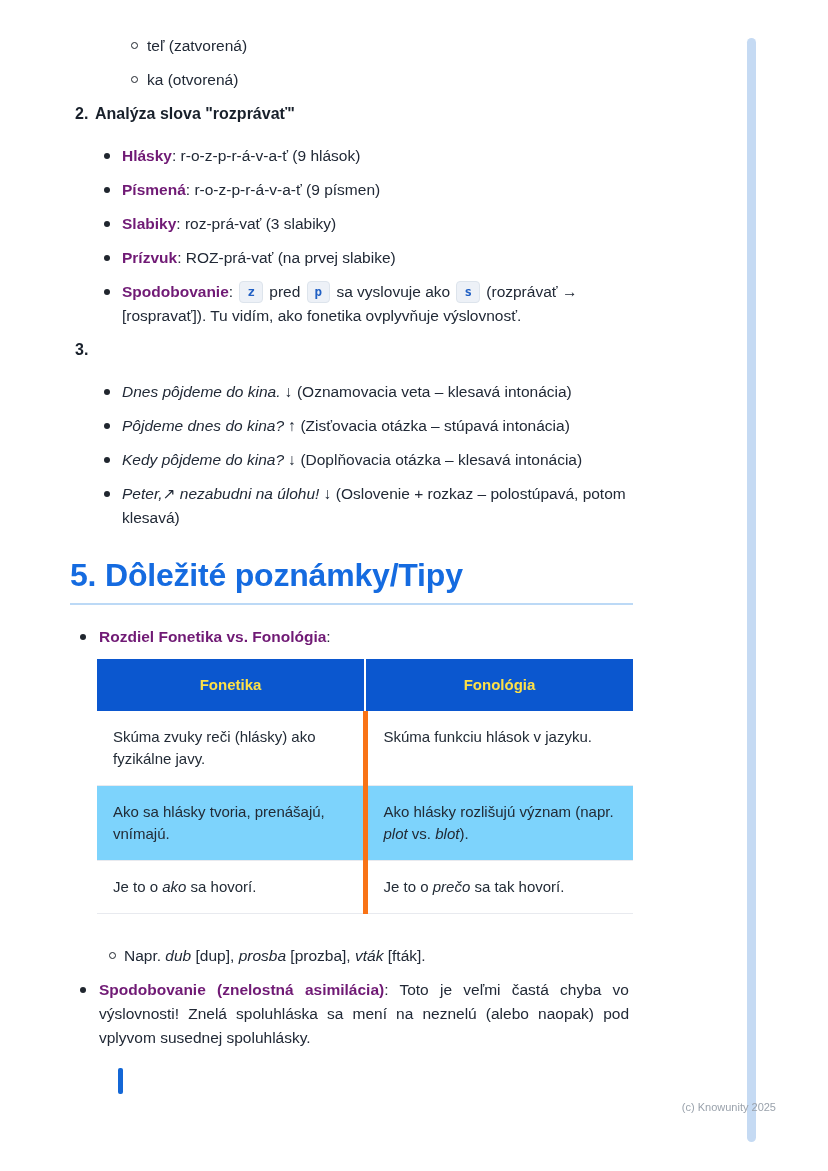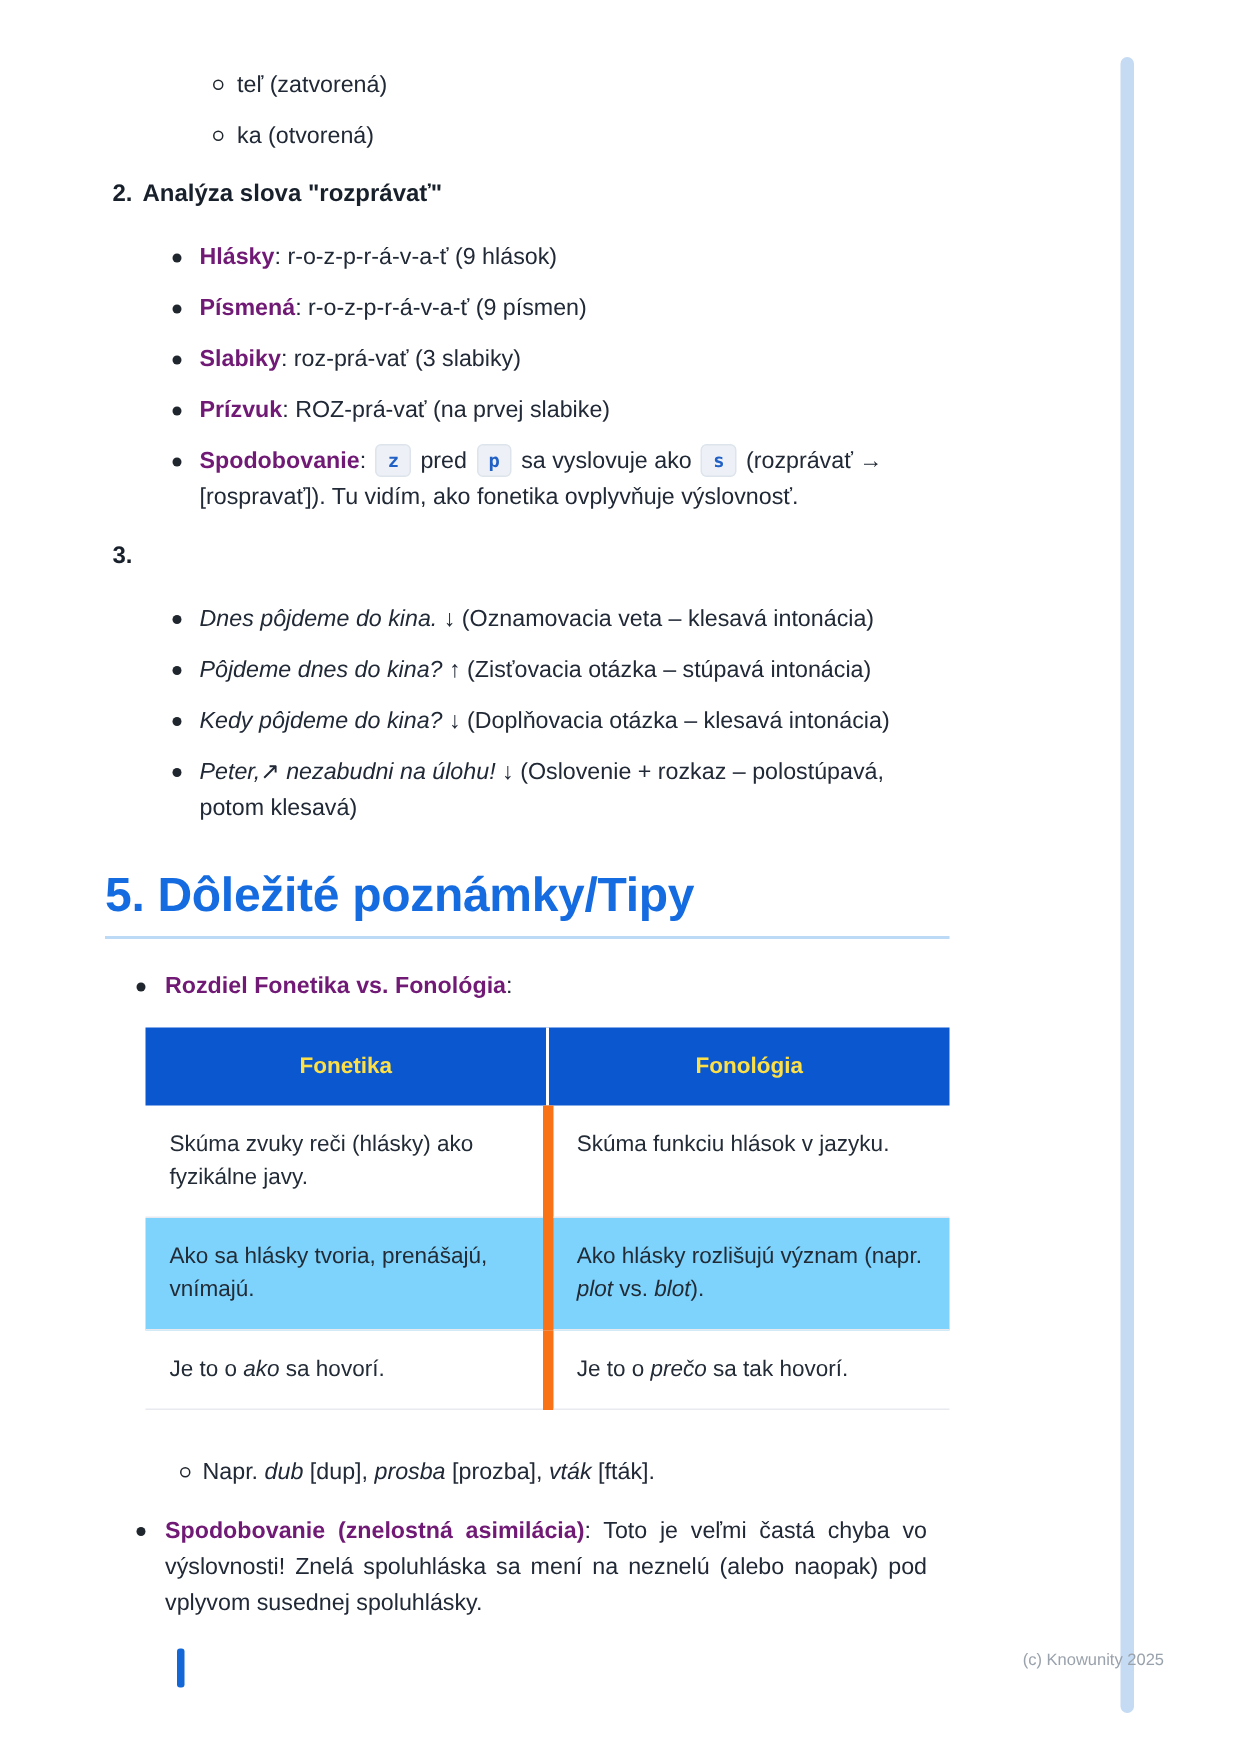--- a/index.html
+++ b/index.html
@@ -2,21 +2,21 @@
 <html><head>
 <meta charset="utf-8">
 <style>
   html,body{margin:0;padding:0}
   body{width:828px;height:1171px;position:relative;overflow:hidden;background:#ffffff;
        font-family:"Liberation Sans","DejaVu Sans",sans-serif;color:#212936;
        font-size:15.5px;line-height:24px}
   .content{position:absolute;left:70px;top:30px;width:563px}
   .b{font-weight:700;color:#701a75}
   .i{font-style:italic}
-  ul.list{list-style:none;margin:15px;padding:0}
+  ul.list{list-style:none;margin:4px;padding:0}
   .li{position:relative;margin-bottom:10px}
   .lvl0 .li{padding-left:25px}
   .lvl0 .li::before{left:6px}
   .lvl1 .li{padding-left:48px}
   .lvl1 .li::before{left:30px}
   .lvl1b .li{padding-left:50px}
   .lvl1b .li::before{left:35px}
   .lvl2 .li{padding-left:73px}
   .lvl2 .li::before{left:57px}
   .li::before{content:"";position:absolute;top:9px;width:6px;height:6px;border-radius:50%}
@@ -29,21 +29,21 @@
   .h2{font-size:32px;line-height:34px;font-weight:700;color:#156be0;
       border-bottom:2px solid #bcd9f6;padding-bottom:11px;margin:28px 0 20px;letter-spacing:-0.2px}
   .rozdiel-list{margin-bottom:20px}
   .chip{display:inline-block;font-family:"DejaVu Sans Mono","Liberation Mono",monospace;
         font-size:12.5px;line-height:16px;font-weight:700;color:#2160c4;background:#edf1f7;
         border:1px solid #dde4ec;border-radius:4px;padding:2px 7px;margin:0 2px;vertical-align:1px}
   table.cmp{border-collapse:collapse;width:536px;margin:0 0 30px 27px;font-size:15px;line-height:22px;color:#222b36}
   .cmp th{width:50%;background:#0b57cf;color:#fde047;font-weight:700;text-align:center;padding:15px 16px;font-size:15px}
   .cmp th:first-child{border-right:2px solid #ffffff}
   .cmp td{padding:15px 16px;vertical-align:top;border-bottom:1px solid #e8eaef}
-  .cmp td:first-child{border-right:7px solid #f97316}
+  .cmp td:first-child{border-right:5px solid #f97316}
   .cmp tr.r2 td{background:#7dd3fc}
   .just{text-align:justify}
   .example-list{margin-top:12px}
   .quote-bar{width:5px;height:26px;background:#1467d6;border-radius:2px;margin:18px 0 0 48px}
   .scrollbar{position:absolute;top:38px;right:72px;width:9px;height:1104px;background:#c5daf3;border-radius:5px}
   .copyright{position:absolute;top:1100px;right:52px;font-size:11px;line-height:14px;color:#9aa2ac}
 </style>
 </head>
 <body>
 

